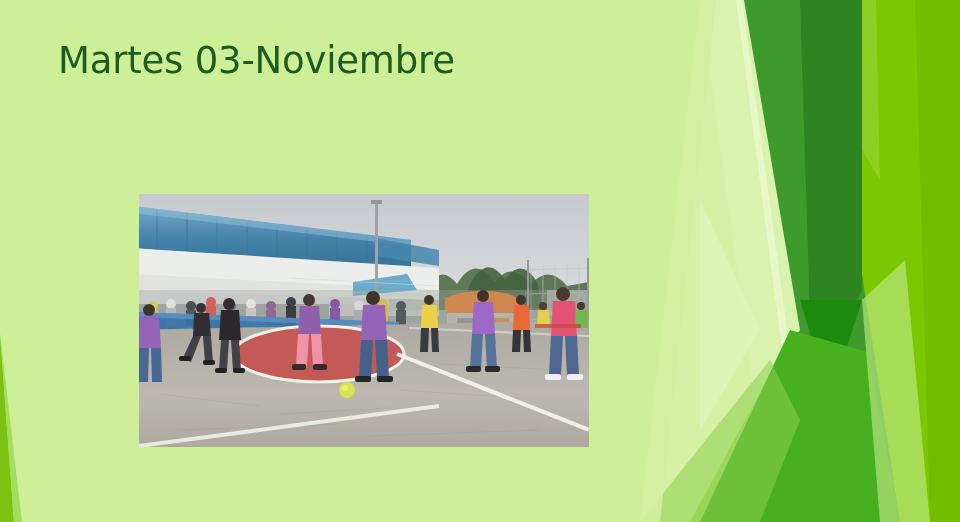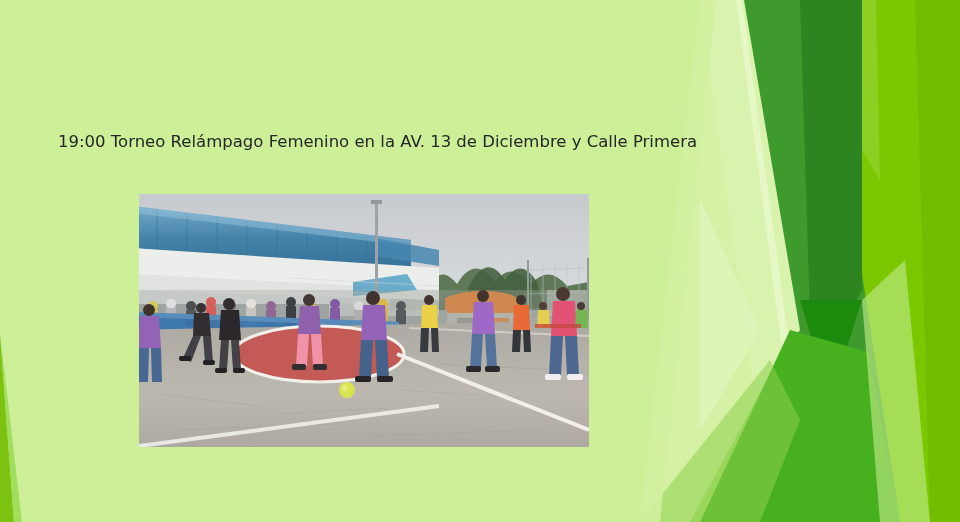--- a/index.html
+++ b/index.html
@@ -112,24 +112,24 @@
 
     <polygon points="700,200 760,330 700,430" fill="#dff5bb" opacity="0.8"></polygon>
 
     <polygon points="862,300 905,260 930,522 880,522" fill="#bde884" opacity="0.65"></polygon>
 
     <polygon points="862,0 876,0 880,180 862,150" fill="#8fd22a" opacity="0.8"></polygon>
 
     <polygon points="700,0 716,0 660,522 640,522" fill="#d2f0a0" opacity="0.9"></polygon>
   </svg>
 
-
-  <div id="body-block">
-    <p id="body-line">19:00 Torneo Relámpago Femenino en la AV. 13 de Diciembre y Calle Primera</p>
+  <div id="title-block">
+    <h1 id="slide-title">Martes 03-Noviembre</h1>
   </div>
+
 
   <div id="photo-frame">
     <svg id="photo-svg" viewBox="0 0 450 253" preserveAspectRatio="none" aria-hidden="true">
       <defs>
         <linearGradient id="skyg" x1="0" y1="0" x2="0" y2="1">
           <stop offset="0%" stop-color="#c4c8cd"></stop>
           <stop offset="100%" stop-color="#d8dbdd"></stop>
         </linearGradient>
         <linearGradient id="courtg" x1="0" y1="0" x2="0" y2="1">
           <stop offset="0%" stop-color="#a9a69f"></stop>

